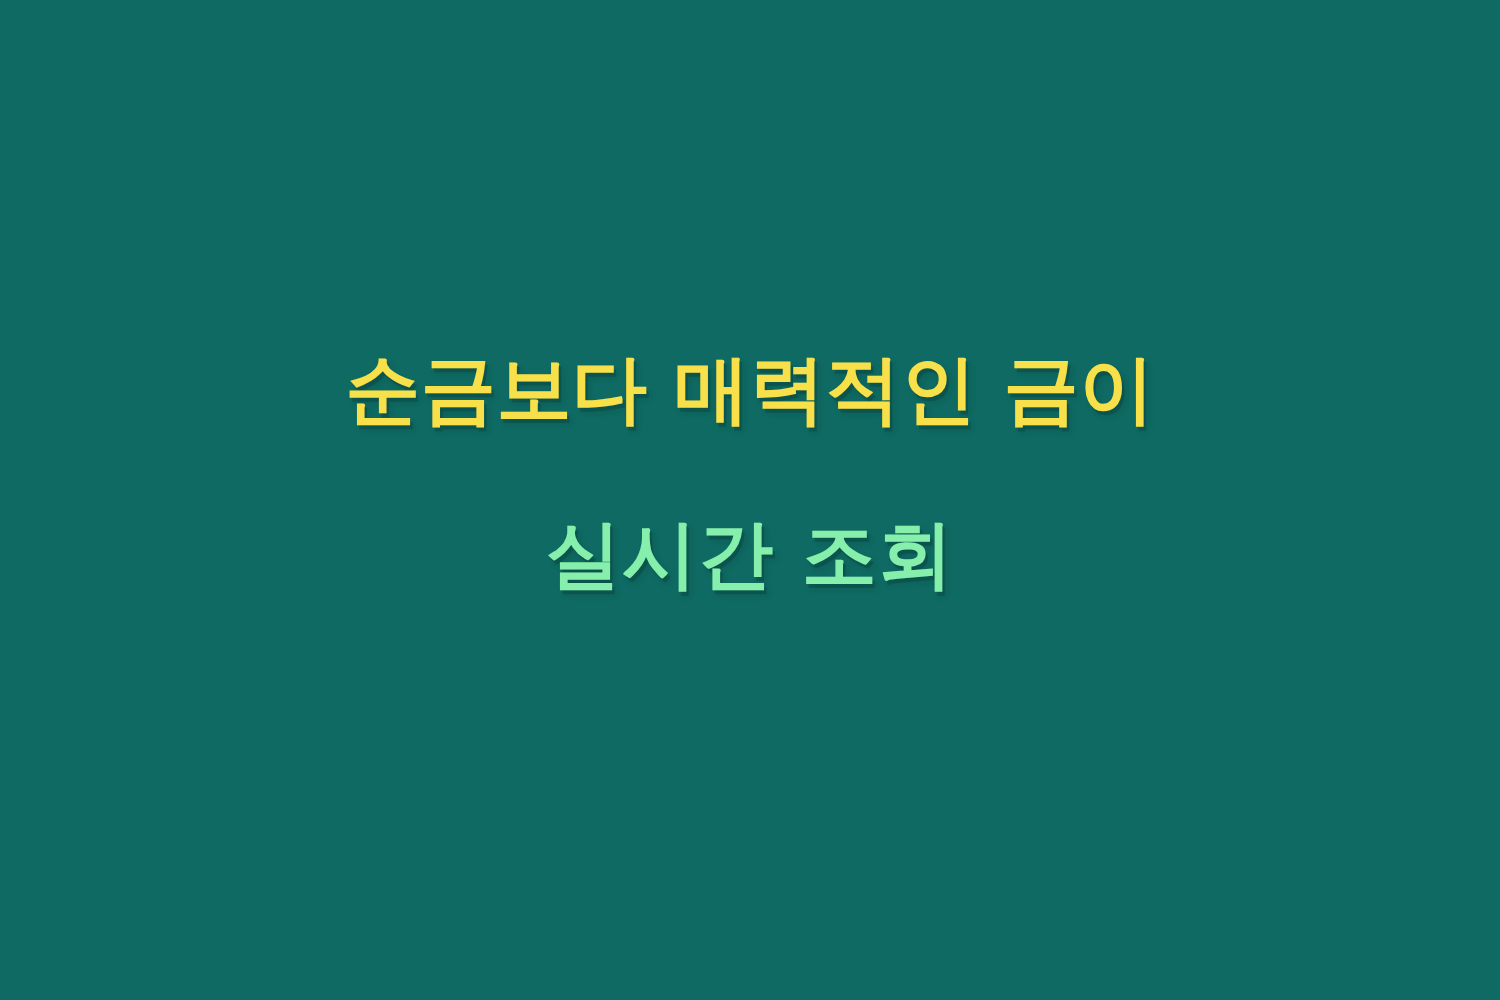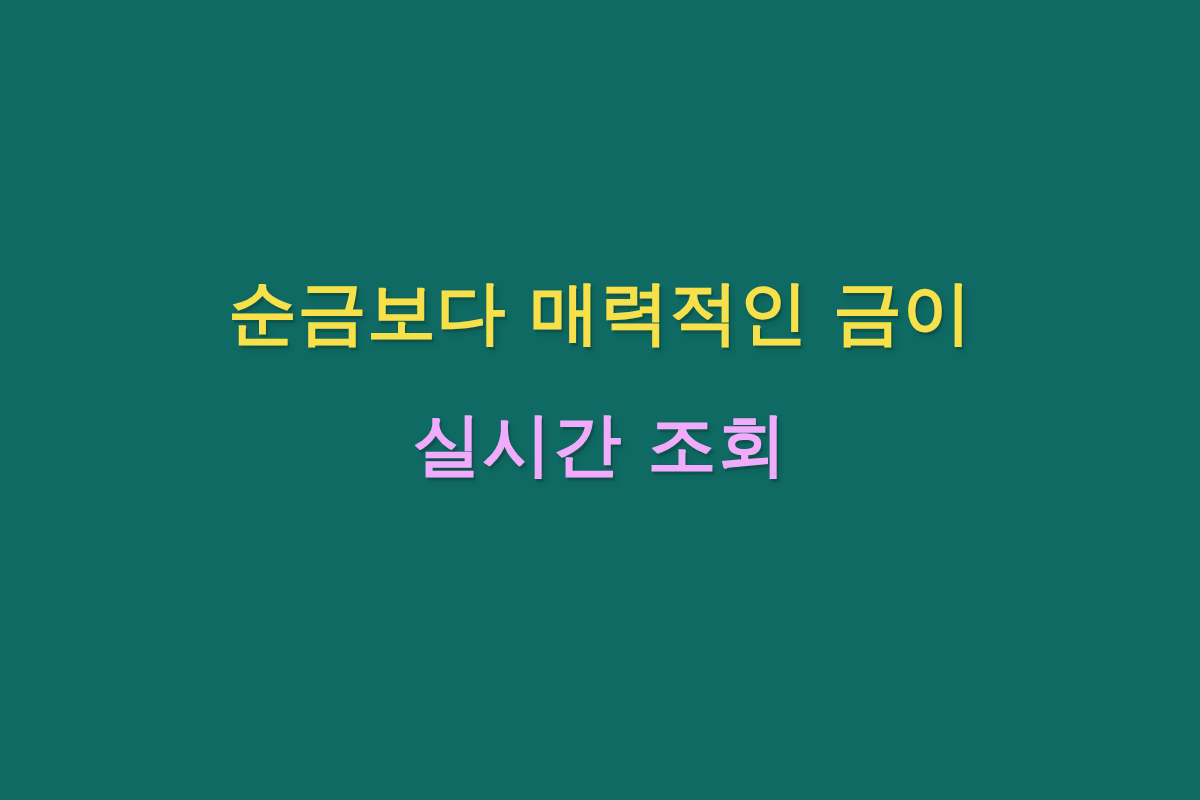--- a/index.html
+++ b/index.html
@@ -30,21 +30,21 @@
     width: 1100px;
     text-align: center;
     
     transform: translateY(-22px);
   }
 
   .title-line {
     display: block;
     color: #F7E049;
     font-family: "DejaVu Sans", "Liberation Sans", sans-serif;
-    font-size: 69px;
+    font-size: 60px;
     line-height: 132px;
     font-weight: 700;
     letter-spacing: 0.5px;
     white-space: nowrap;
     
     text-shadow:
       2px 3px 0 rgba(0, 0, 0, 0.14),
       3px 4px 6px rgba(0, 0, 0, 0.10);
   }
 
@@ -59,16 +59,16 @@
 </head>
 <body>
 
 <div id="thumbnail-card" style="background-color: rgb(14, 106, 98);">
 
   <div id="title-block">
 
     <span class="title-line title-line-1" style="color: rgb(247, 224, 73);">순금보다 매력적인 금이</span>
 
 
-    <span class="title-line title-line-3" style="color: #f0abfc;">실시간 조회</span>
+    <span class="title-line title-line-3" style="color: #86efac;">실시간 조회</span>
 
   </div>
 </div>
 
 </body></html>

